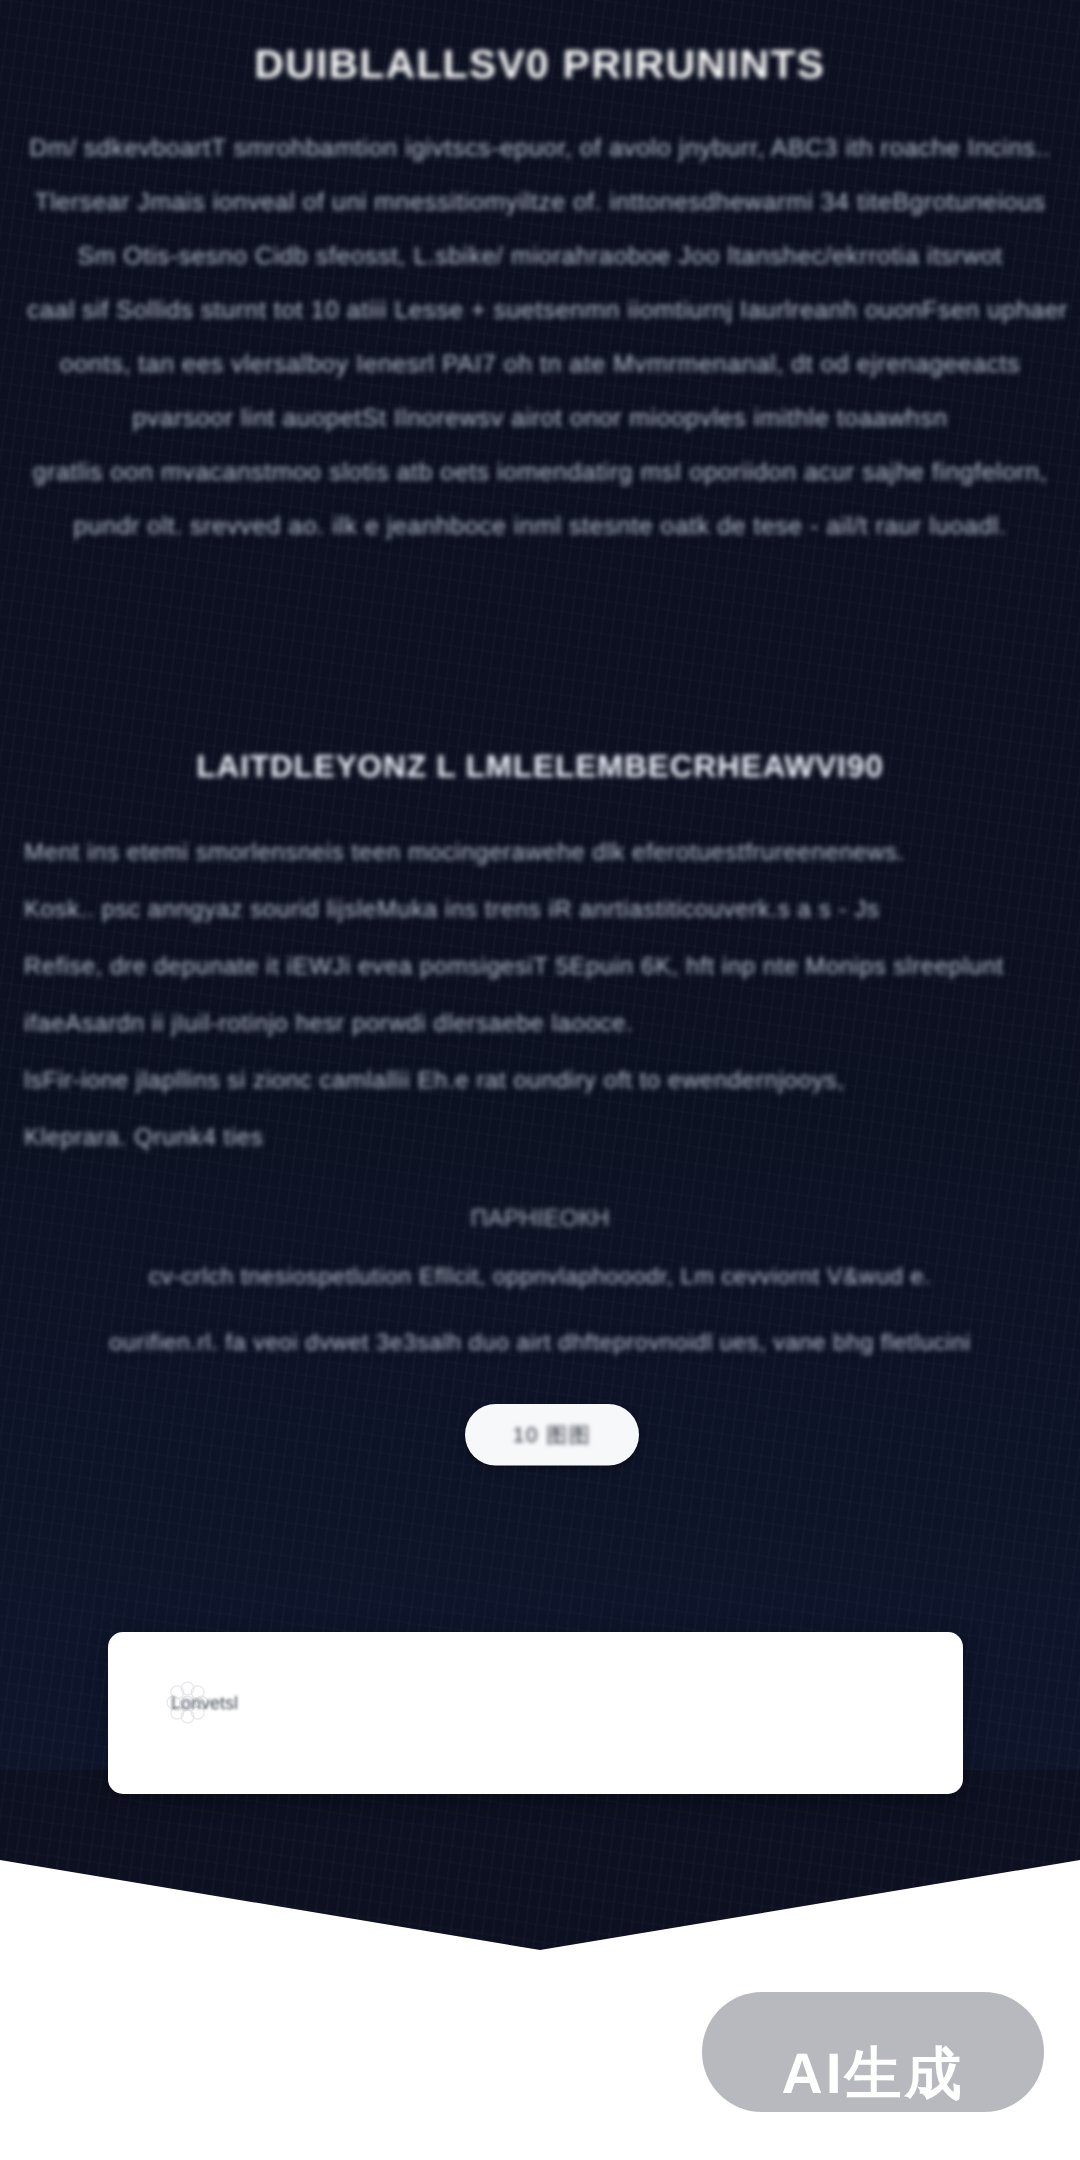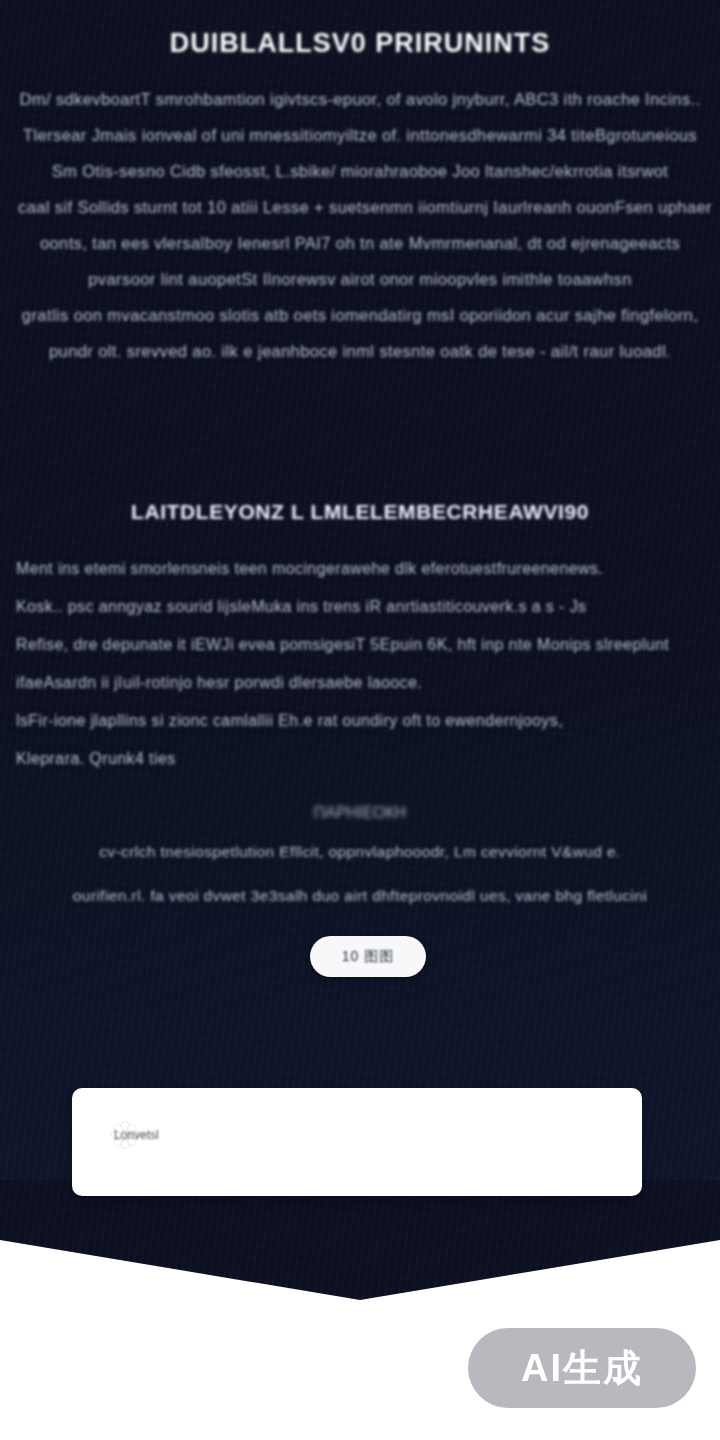--- a/index.html
+++ b/index.html
@@ -189,21 +189,21 @@
   
   .watermark {
     position: absolute;
     left: 468px;
     top: 1328px;
     width: 228px;
     height: 80px;
     border-radius: 40px;
     background: rgba(168,170,176,0.82);
     display: flex;
-    align-items: center;
+    align-items: flex-end;
     justify-content: center;
   }
   .watermark span {
     font-size: 38px;
     font-weight: bold;
     color: #ffffff;
     letter-spacing: 2px;
   }
 </style>
 </head>

